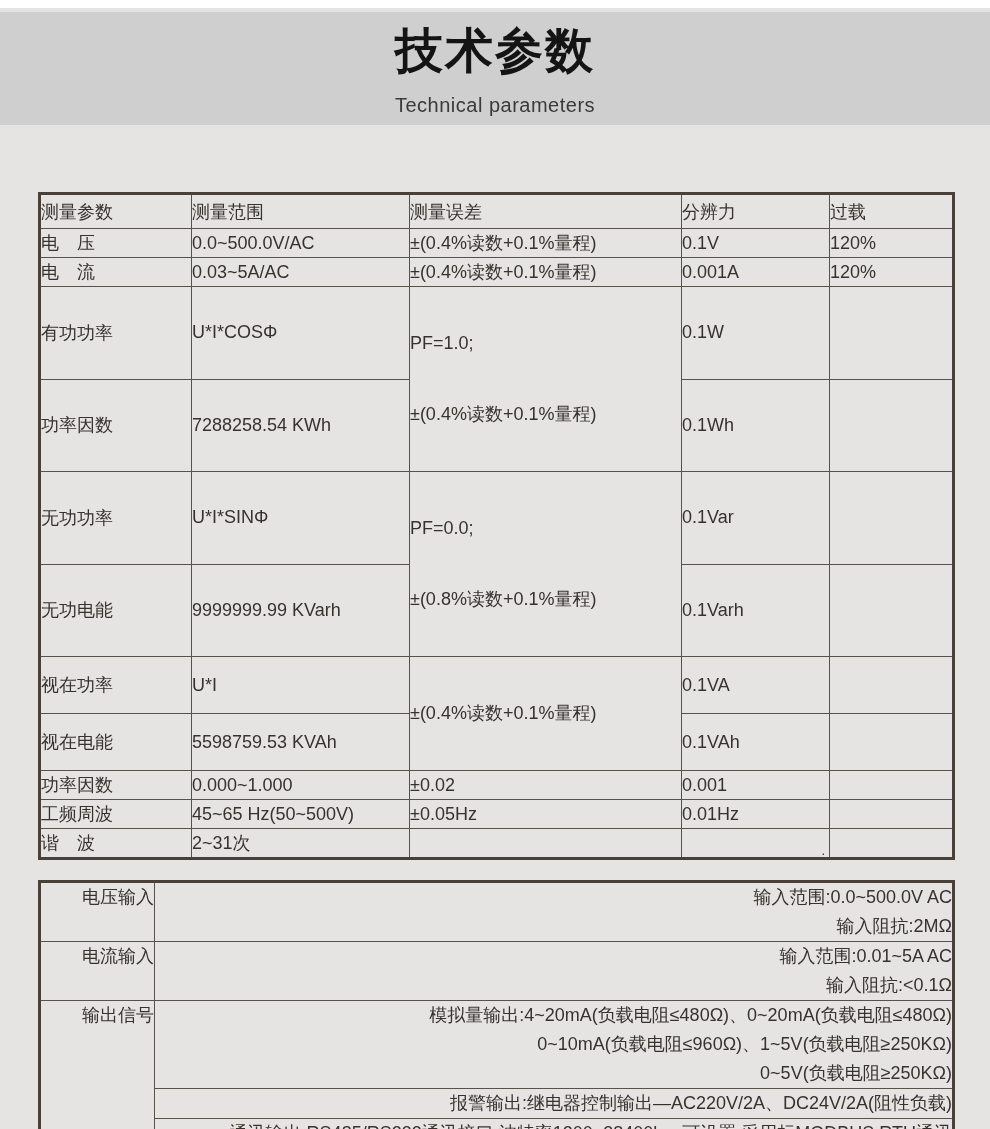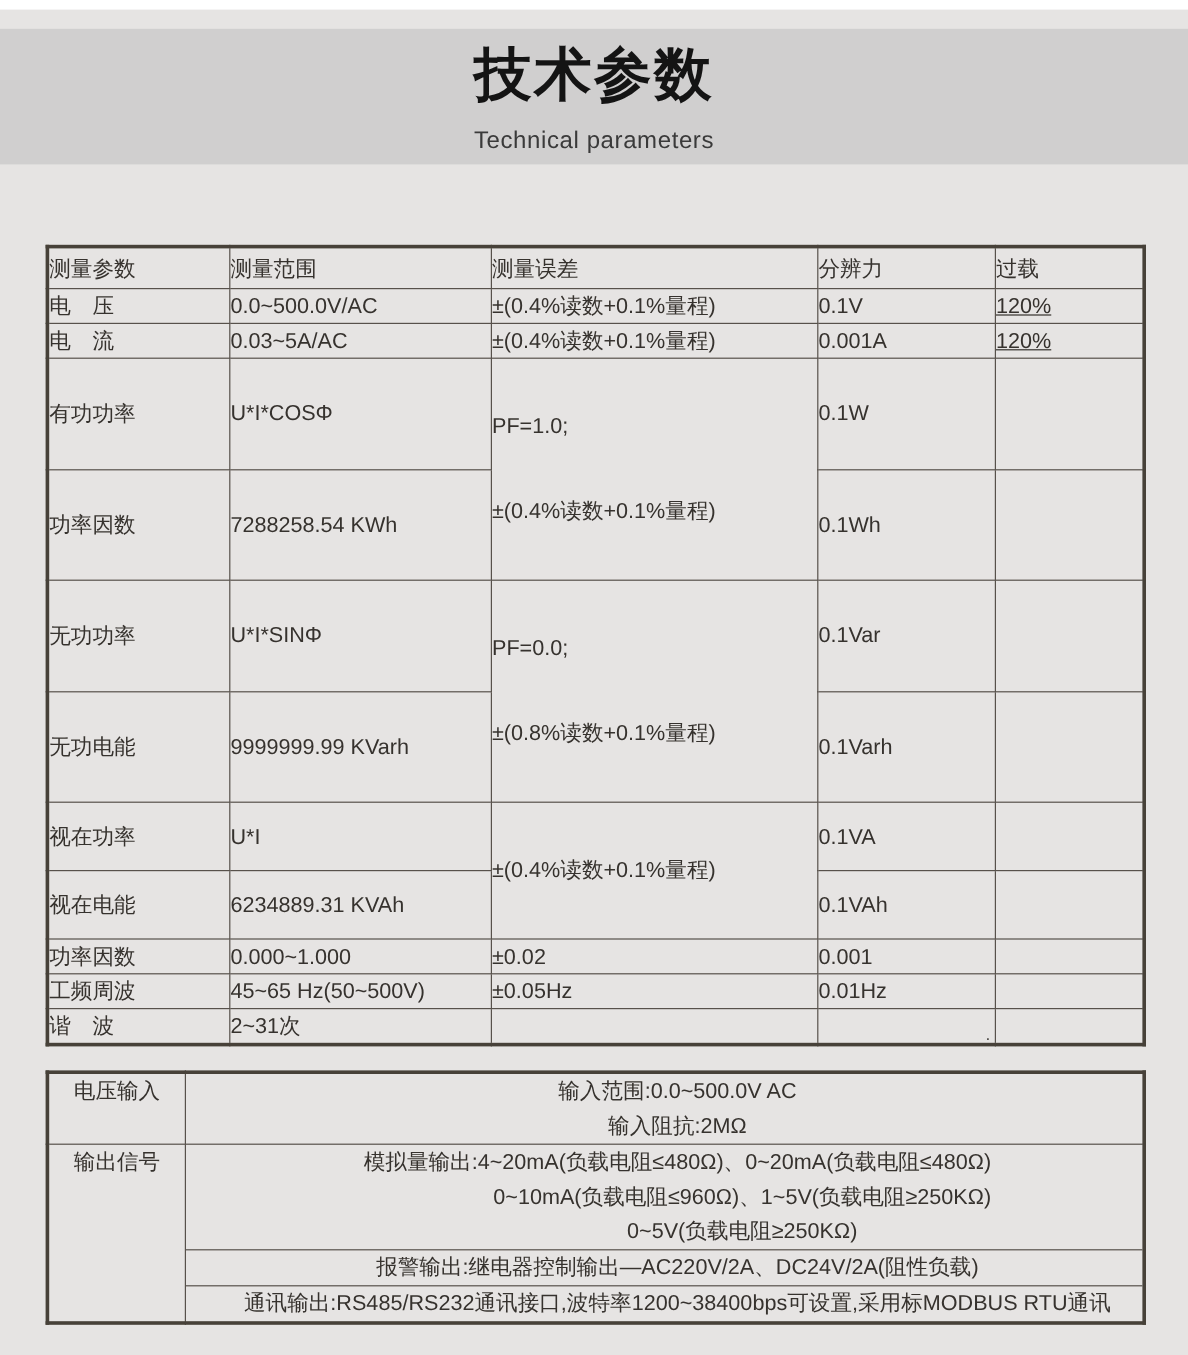--- a/index.html
+++ b/index.html
@@ -6,21 +6,21 @@
   body{
     width:990px;height:1129px;
     background:#e6e4e3;
     font-family:"Liberation Sans",sans-serif;
     color:#36322e;
     overflow:hidden;
   }
   .top-strip{height:8px;background:#ffffff;}
   .title-band{height:113px;background:#d0cfcf;text-align:center;}
   .page-title{
-    margin:16px;padding-top:13px;
+    margin:4px;padding-top:13px;
     font-size:48px;font-weight:900;color:#141414;
     letter-spacing:2px;line-height:52px;
   }
   .page-subtitle{
     margin:16px;font-size:20px;color:#3a3a3a;letter-spacing:0.5px;line-height:24px;
   }
 
   table{border-collapse:collapse;table-layout:fixed;}
   .spec-table{
     margin:67px 0 0 38px;width:914px;
@@ -38,33 +38,33 @@
   .spec-table td{height:28px;}
   .col-param{width:152px;}
   .col-range{width:218px;}
   .col-error{width:272px;}
   .col-res{width:148px;}
   .col-over{width:124px;}
   .pl-param{padding-left:26px;}
   .pl-range{padding-left:27px;}
   .pl-error{padding-left:26px;}
   .pl-res{padding-left:50px;}
-  .pl-over{padding-left:40px;text-decoration:underline;}
+  .pl-over{padding-left:40px;}
   th.center{padding-left:0;}
   td.merged{vertical-align:top;}
   td.merged .mline{height:29px;line-height:29px;}
   td.dot-cell{text-align:right;vertical-align:bottom;padding-right:4px;font-size:13px;line-height:12px;}
 
   .detail-table{
     margin:20px 0 0 38px;width:914px;
     border:3px solid #474139;
   }
   .detail-table td{
     border:1.5px solid #57514b;
-    font-size:18px;text-align:center;
+    font-size:18px;text-align:right;
     padding:0;color:#36322e;
   }
   .label-col{width:115px;}
   .content-col{width:799px;}
   .label-cell{vertical-align:top;padding-left:20px;line-height:29px;white-space:pre;}
   .content-cell{vertical-align:top;}
   .line{height:29px;line-height:29px;padding-left:22px;white-space:pre;}
   .line.indent-a{padding-left:130px;}
   .section{border-top:1.5px solid #57514b;}
   .section.first{border-top:none;}
@@ -145,21 +145,21 @@
     <td class="pl-param">视在功率</td>
     <td class="pl-range">U*I</td>
     <td class="pl-error merged" rowspan="2">
       <div class="mline">±(0.4%读数+0.1%量程)</div>
     </td>
     <td class="pl-res">0.1VA</td>
     <td class="pl-over"></td>
   </tr>
   <tr>
     <td class="pl-param">视在电能</td>
-    <td class="pl-range">6234889.31 KVAh</td>
+    <td class="pl-range">5598759.53 KVAh</td>
     <td class="pl-res">0.1VAh</td>
     <td class="pl-over"></td>
   </tr>
   <tr>
     <td class="pl-param">功率因数</td>
     <td class="pl-range">0.000~1.000</td>
     <td class="pl-error">±0.02</td>
     <td class="pl-res">0.001</td>
     <td class="pl-over"></td>
   </tr>
@@ -184,20 +184,27 @@
   <colgroup>
       <col class="label-col">
       <col class="content-col">
     </colgroup>
   <tbody>
       <tr>
     <td class="label-cell">电压输入</td>
     <td class="content-cell">
       <div class="line">输入范围:0.0~500.0V AC</div>
       <div class="line">输入阻抗:2MΩ</div>
+    </td>
+  </tr>
+  <tr>
+    <td class="label-cell">电流输入</td>
+    <td class="content-cell">
+      <div class="line">输入范围:0.01~5A AC</div>
+      <div class="line">输入阻抗:&lt;0.1Ω</div>
     </td>
   </tr>
   <tr>
     <td class="label-cell">输出信号</td>
     <td class="content-cell">
       <div class="section first">
         <div class="line">模拟量输出:4~20mA(负载电阻≤480Ω)、0~20mA(负载电阻≤480Ω)</div>
         <div class="line indent-a">0~10mA(负载电阻≤960Ω)、1~5V(负载电阻≥250KΩ)</div>
         <div class="line indent-a">0~5V(负载电阻≥250KΩ)</div>
       </div>

